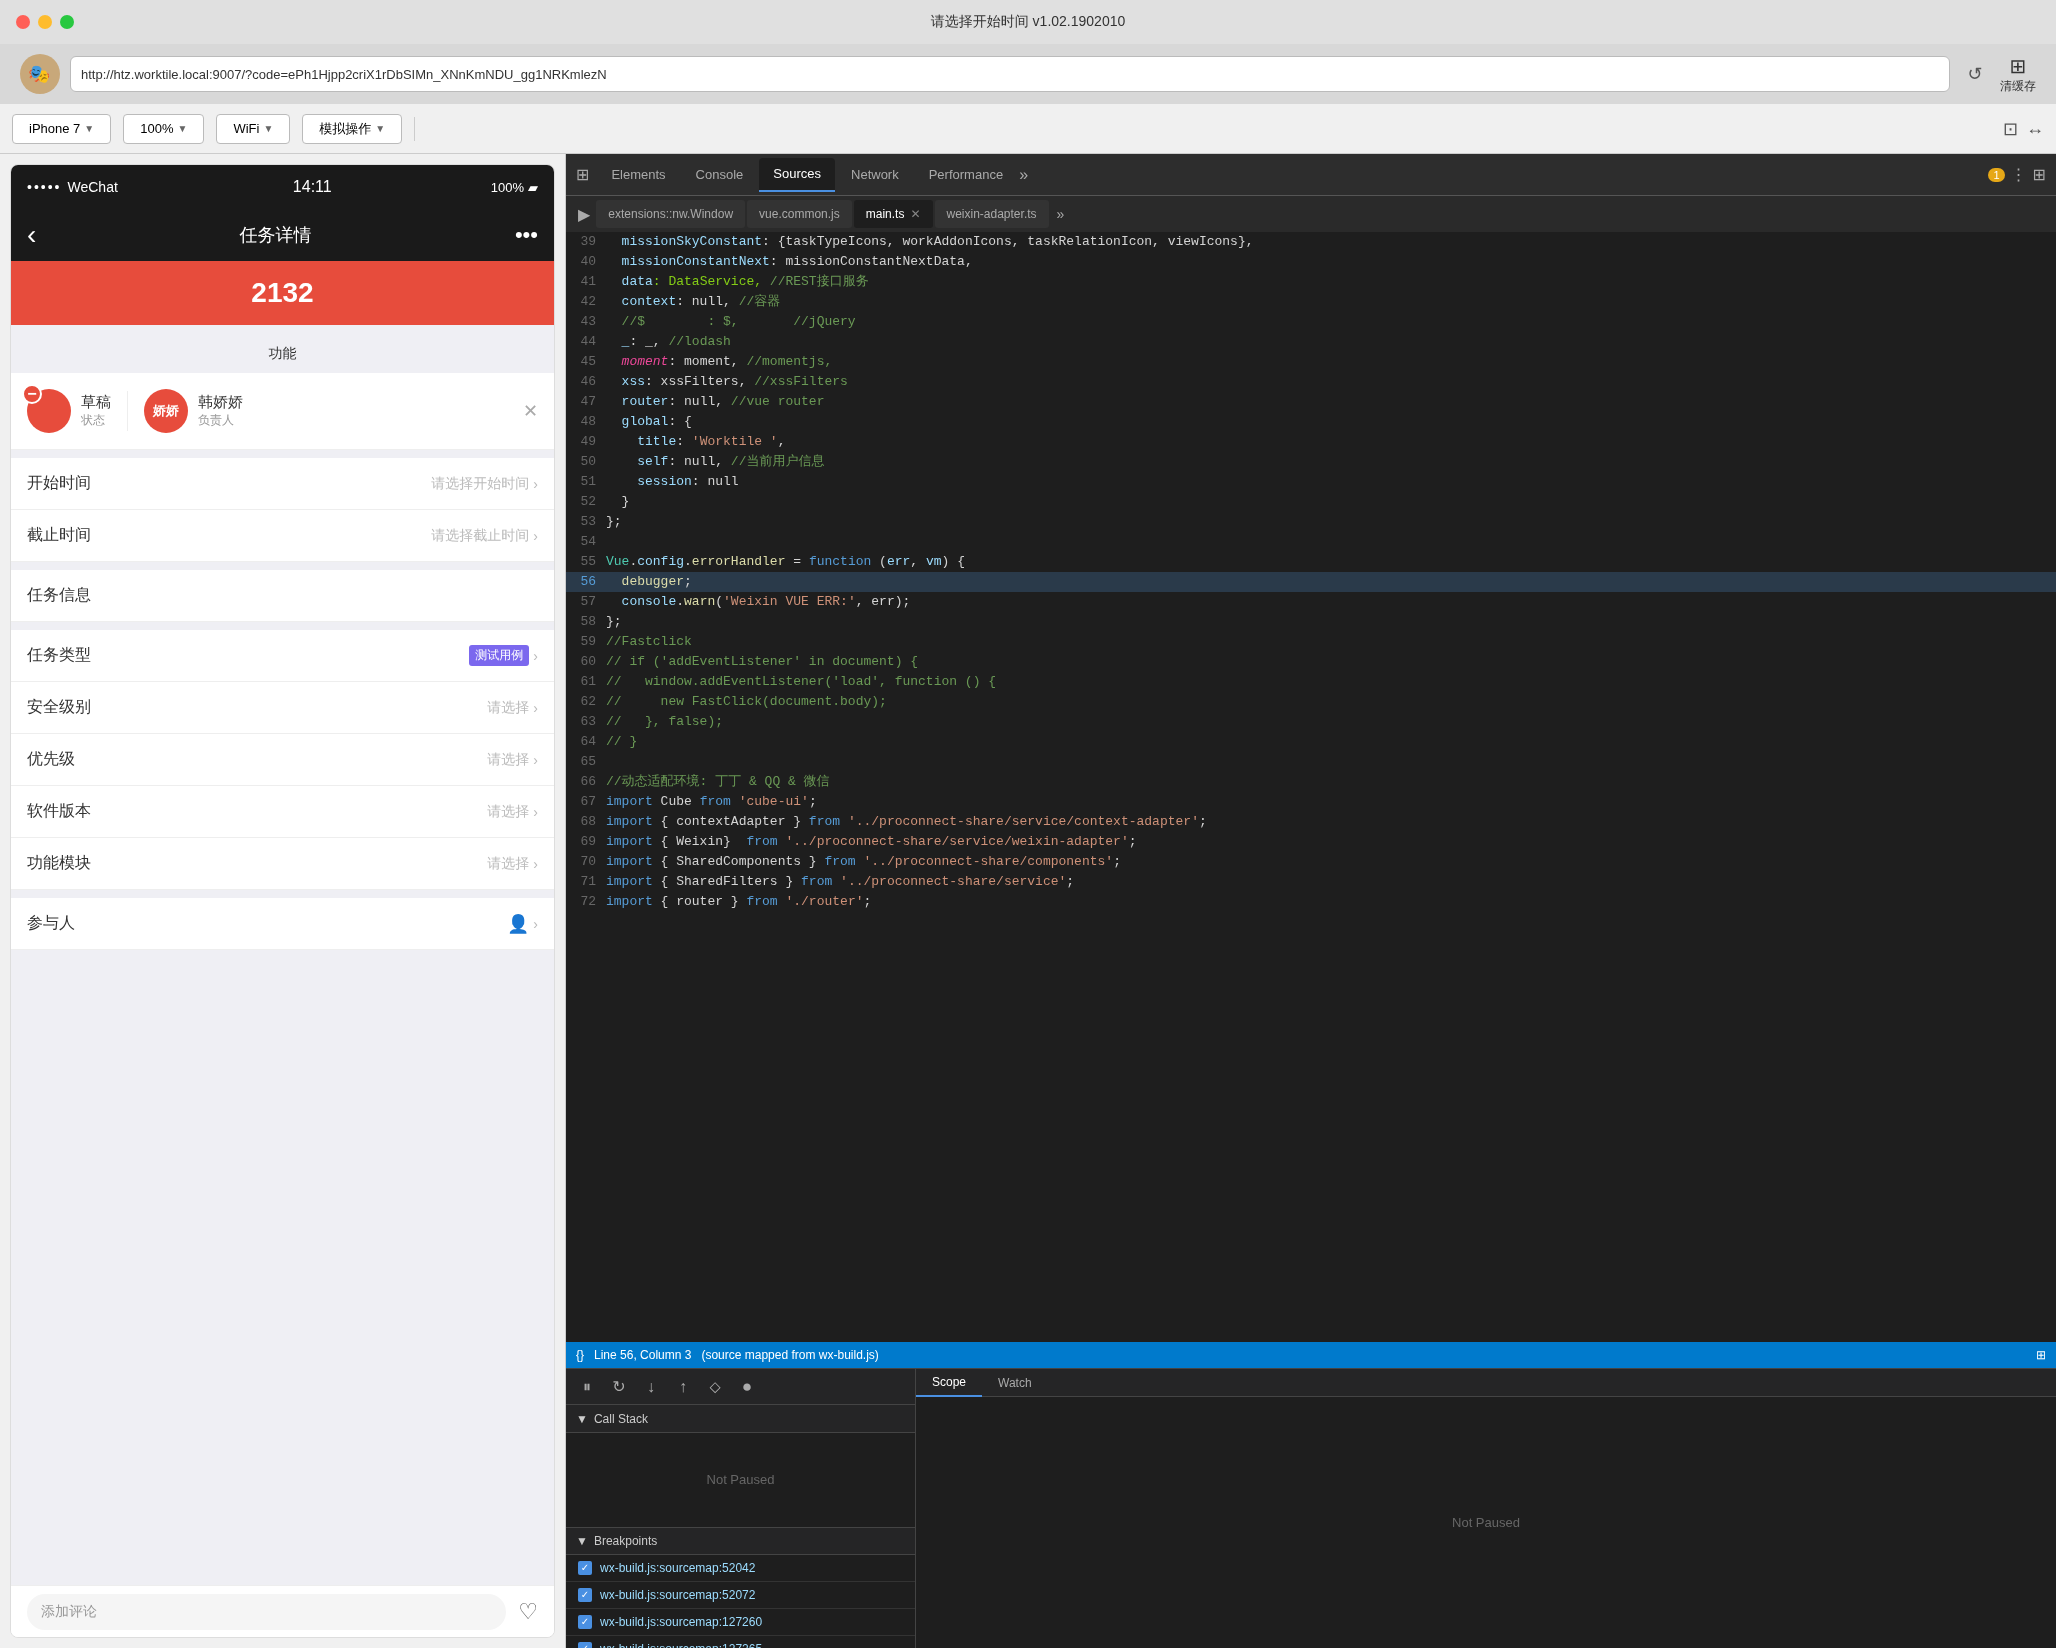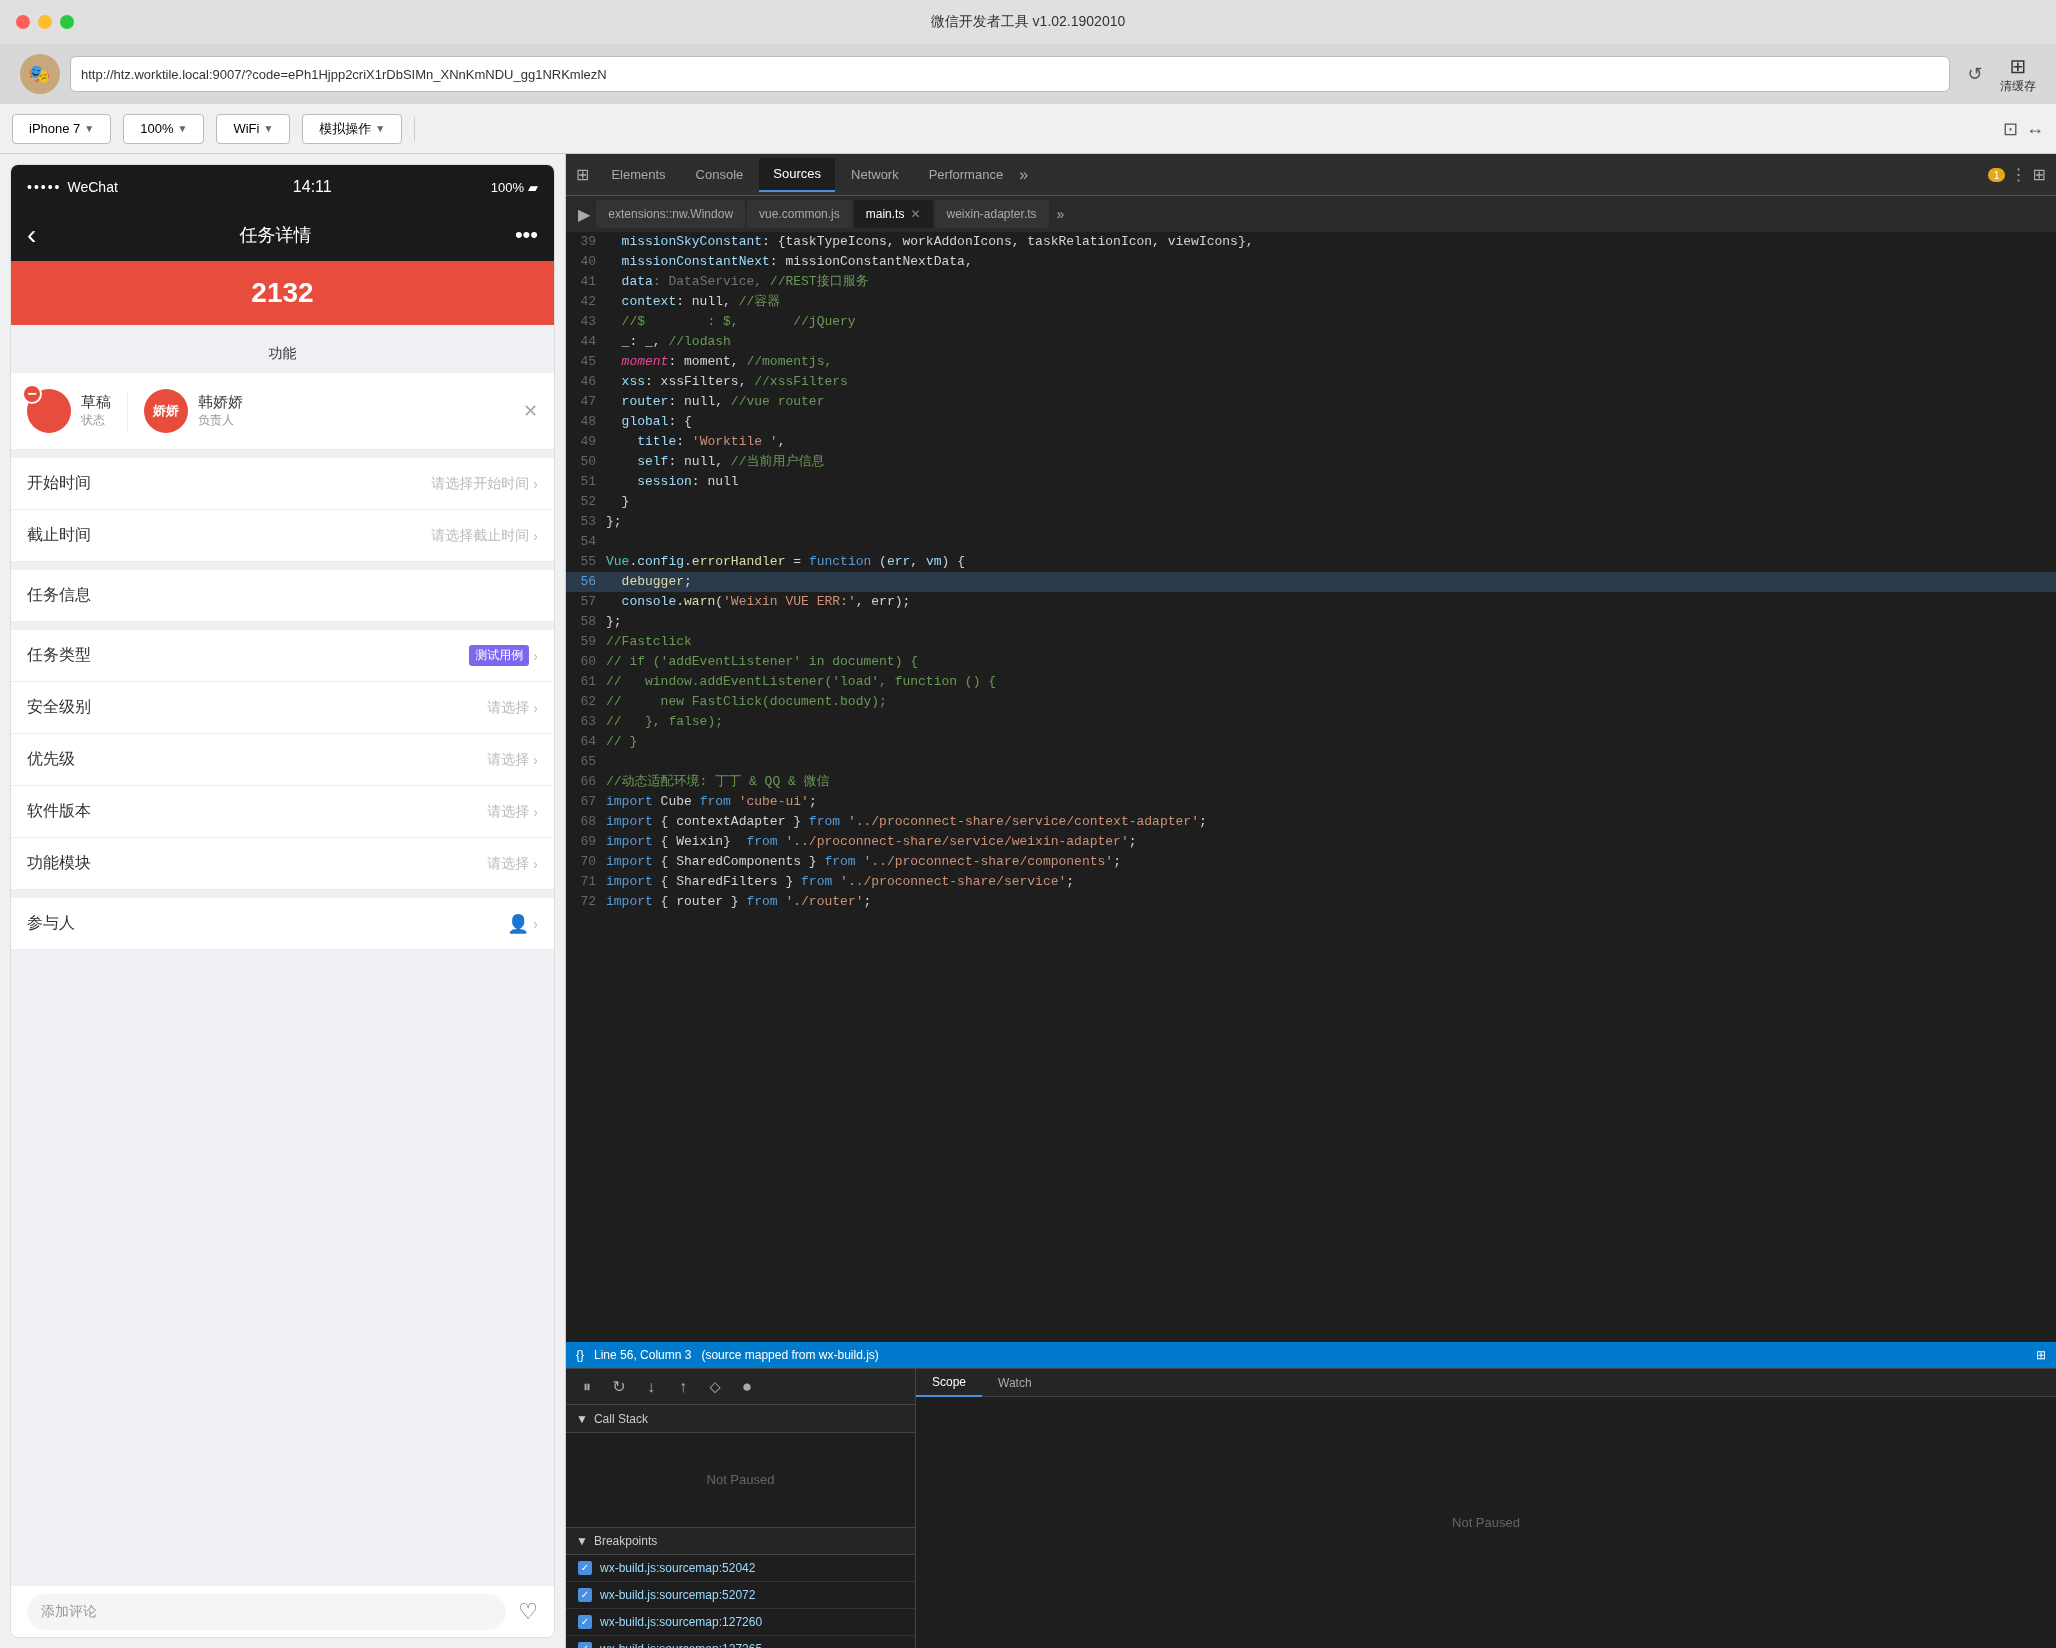--- a/index.html
+++ b/index.html
@@ -456,21 +456,21 @@
 <body>
 
 <div class="app-wrapper">
 
   <div class="title-bar">
     <div class="window-controls">
       <span class="wc-btn wc-close"></span>
       <span class="wc-btn wc-min"></span>
       <span class="wc-btn wc-max"></span>
     </div>
-    <span class="title-text">微信开发者工具 v1.02.1902010</span>
+    <span class="title-text">请选择开始时间 v1.02.1902010</span>
   </div>
 
   <div class="address-bar">
     <div class="avatar-circle">🎭</div>
     <div class="url-input">
       <span>http://htz.worktile.local:9007/?code=ePh1Hjpp2criX1rDbSIMn_XNnKmNDU_gg1NRKmlezN</span>
     </div>
     <div class="refresh-btn">↺</div>
     <div class="toolbar-right">
       <div class="layer-btn">
@@ -661,21 +661,21 @@
           <div class="code-line">
             <span class="line-num">39</span>
             <span class="line-content">  <span style="color:#9cdcfe;">missionSkyConstant</span><span style="color:#d4d4d4;">: {taskTypeIcons, workAddonIcons, taskRelationIcon, viewIcons},</span></span>
           </div>
           <div class="code-line">
             <span class="line-num">40</span>
             <span class="line-content">  <span style="color:#9cdcfe;">missionConstantNext</span><span style="color:#d4d4d4;">: missionConstantNextData,</span></span>
           </div>
           <div class="code-line">
             <span class="line-num">41</span>
-            <span class="line-content">  <span style="color:#9cdcfe;">data</span><span style="color:#737373;">: DataService, </span><span style="color:#6a9955;">//REST接口服务</span></span>
+            <span class="line-content">  <span style="color:#9cdcfe;">data</span><span style="color:#84cc16;">: DataService, </span><span style="color:#6a9955;">//REST接口服务</span></span>
           </div>
           <div class="code-line">
             <span class="line-num">42</span>
             <span class="line-content">  <span style="color:#9cdcfe;">context</span><span style="color:#d4d4d4;">: null, </span><span style="color:#6a9955;">//容器</span></span>
           </div>
           <div class="code-line">
             <span class="line-num">43</span>
             <span class="line-content"><span style="color:#6a9955;">  //$        : $,       //jQuery</span></span>
           </div>
           <div class="code-line">

